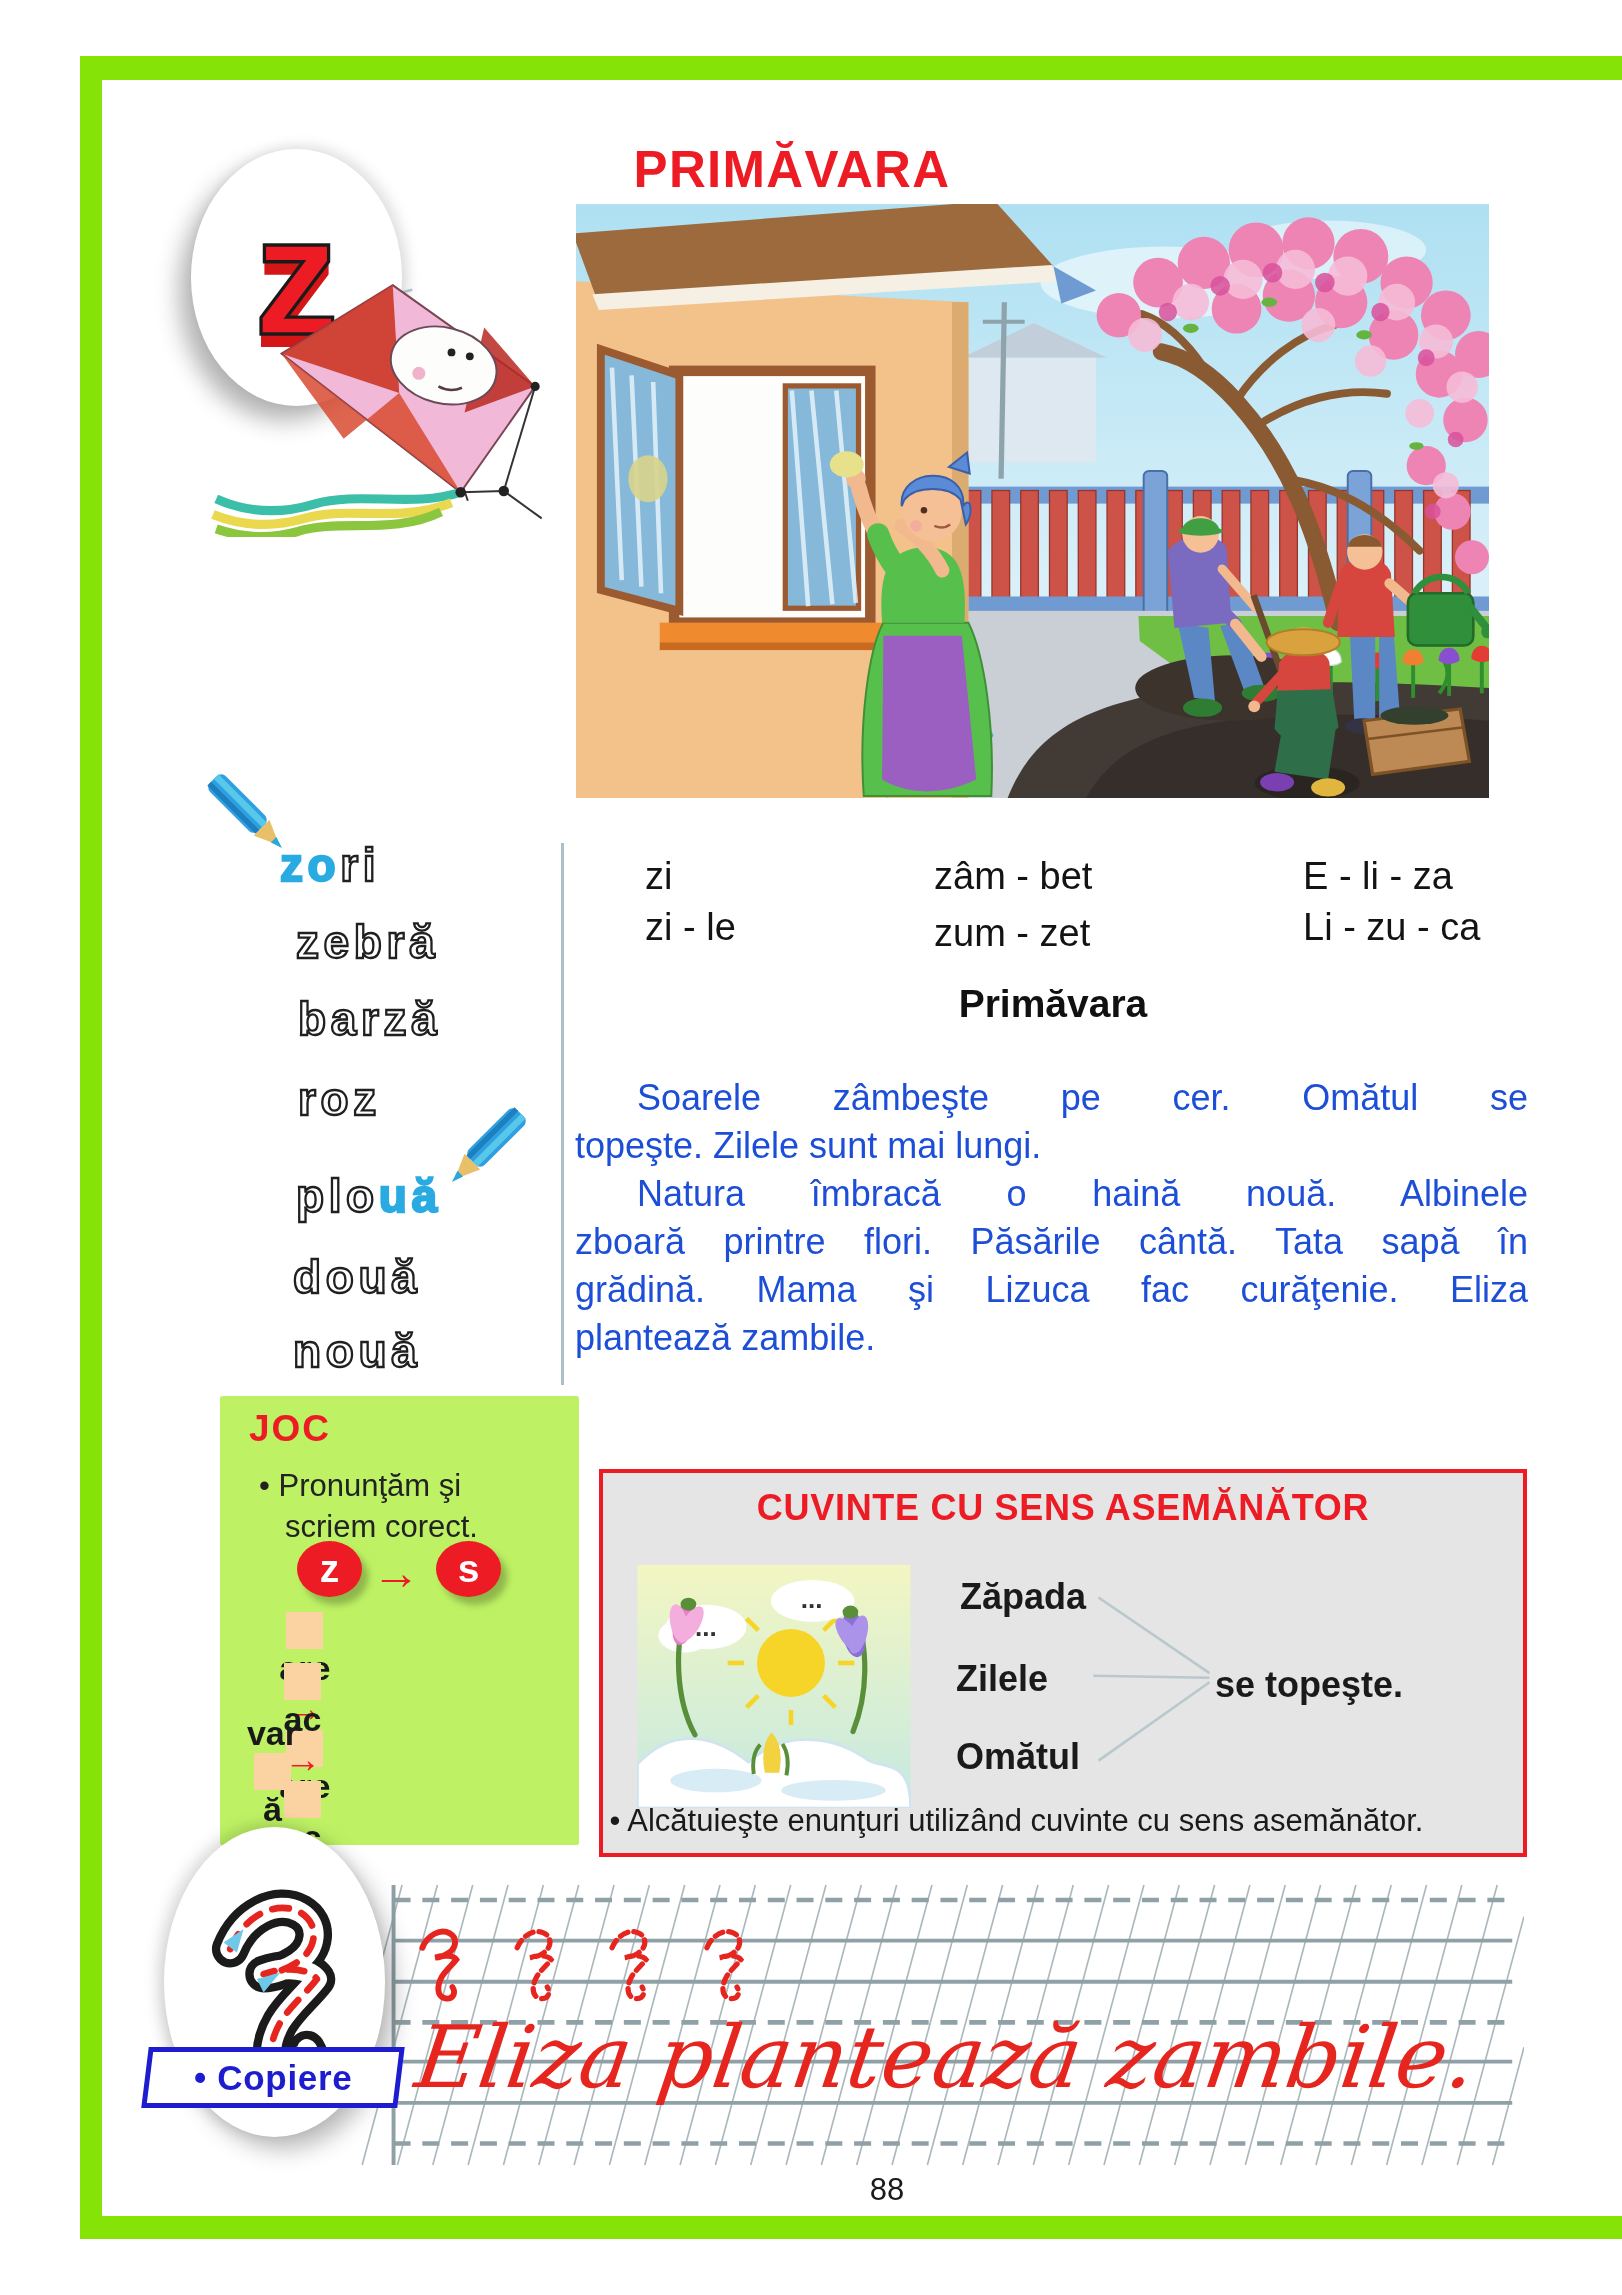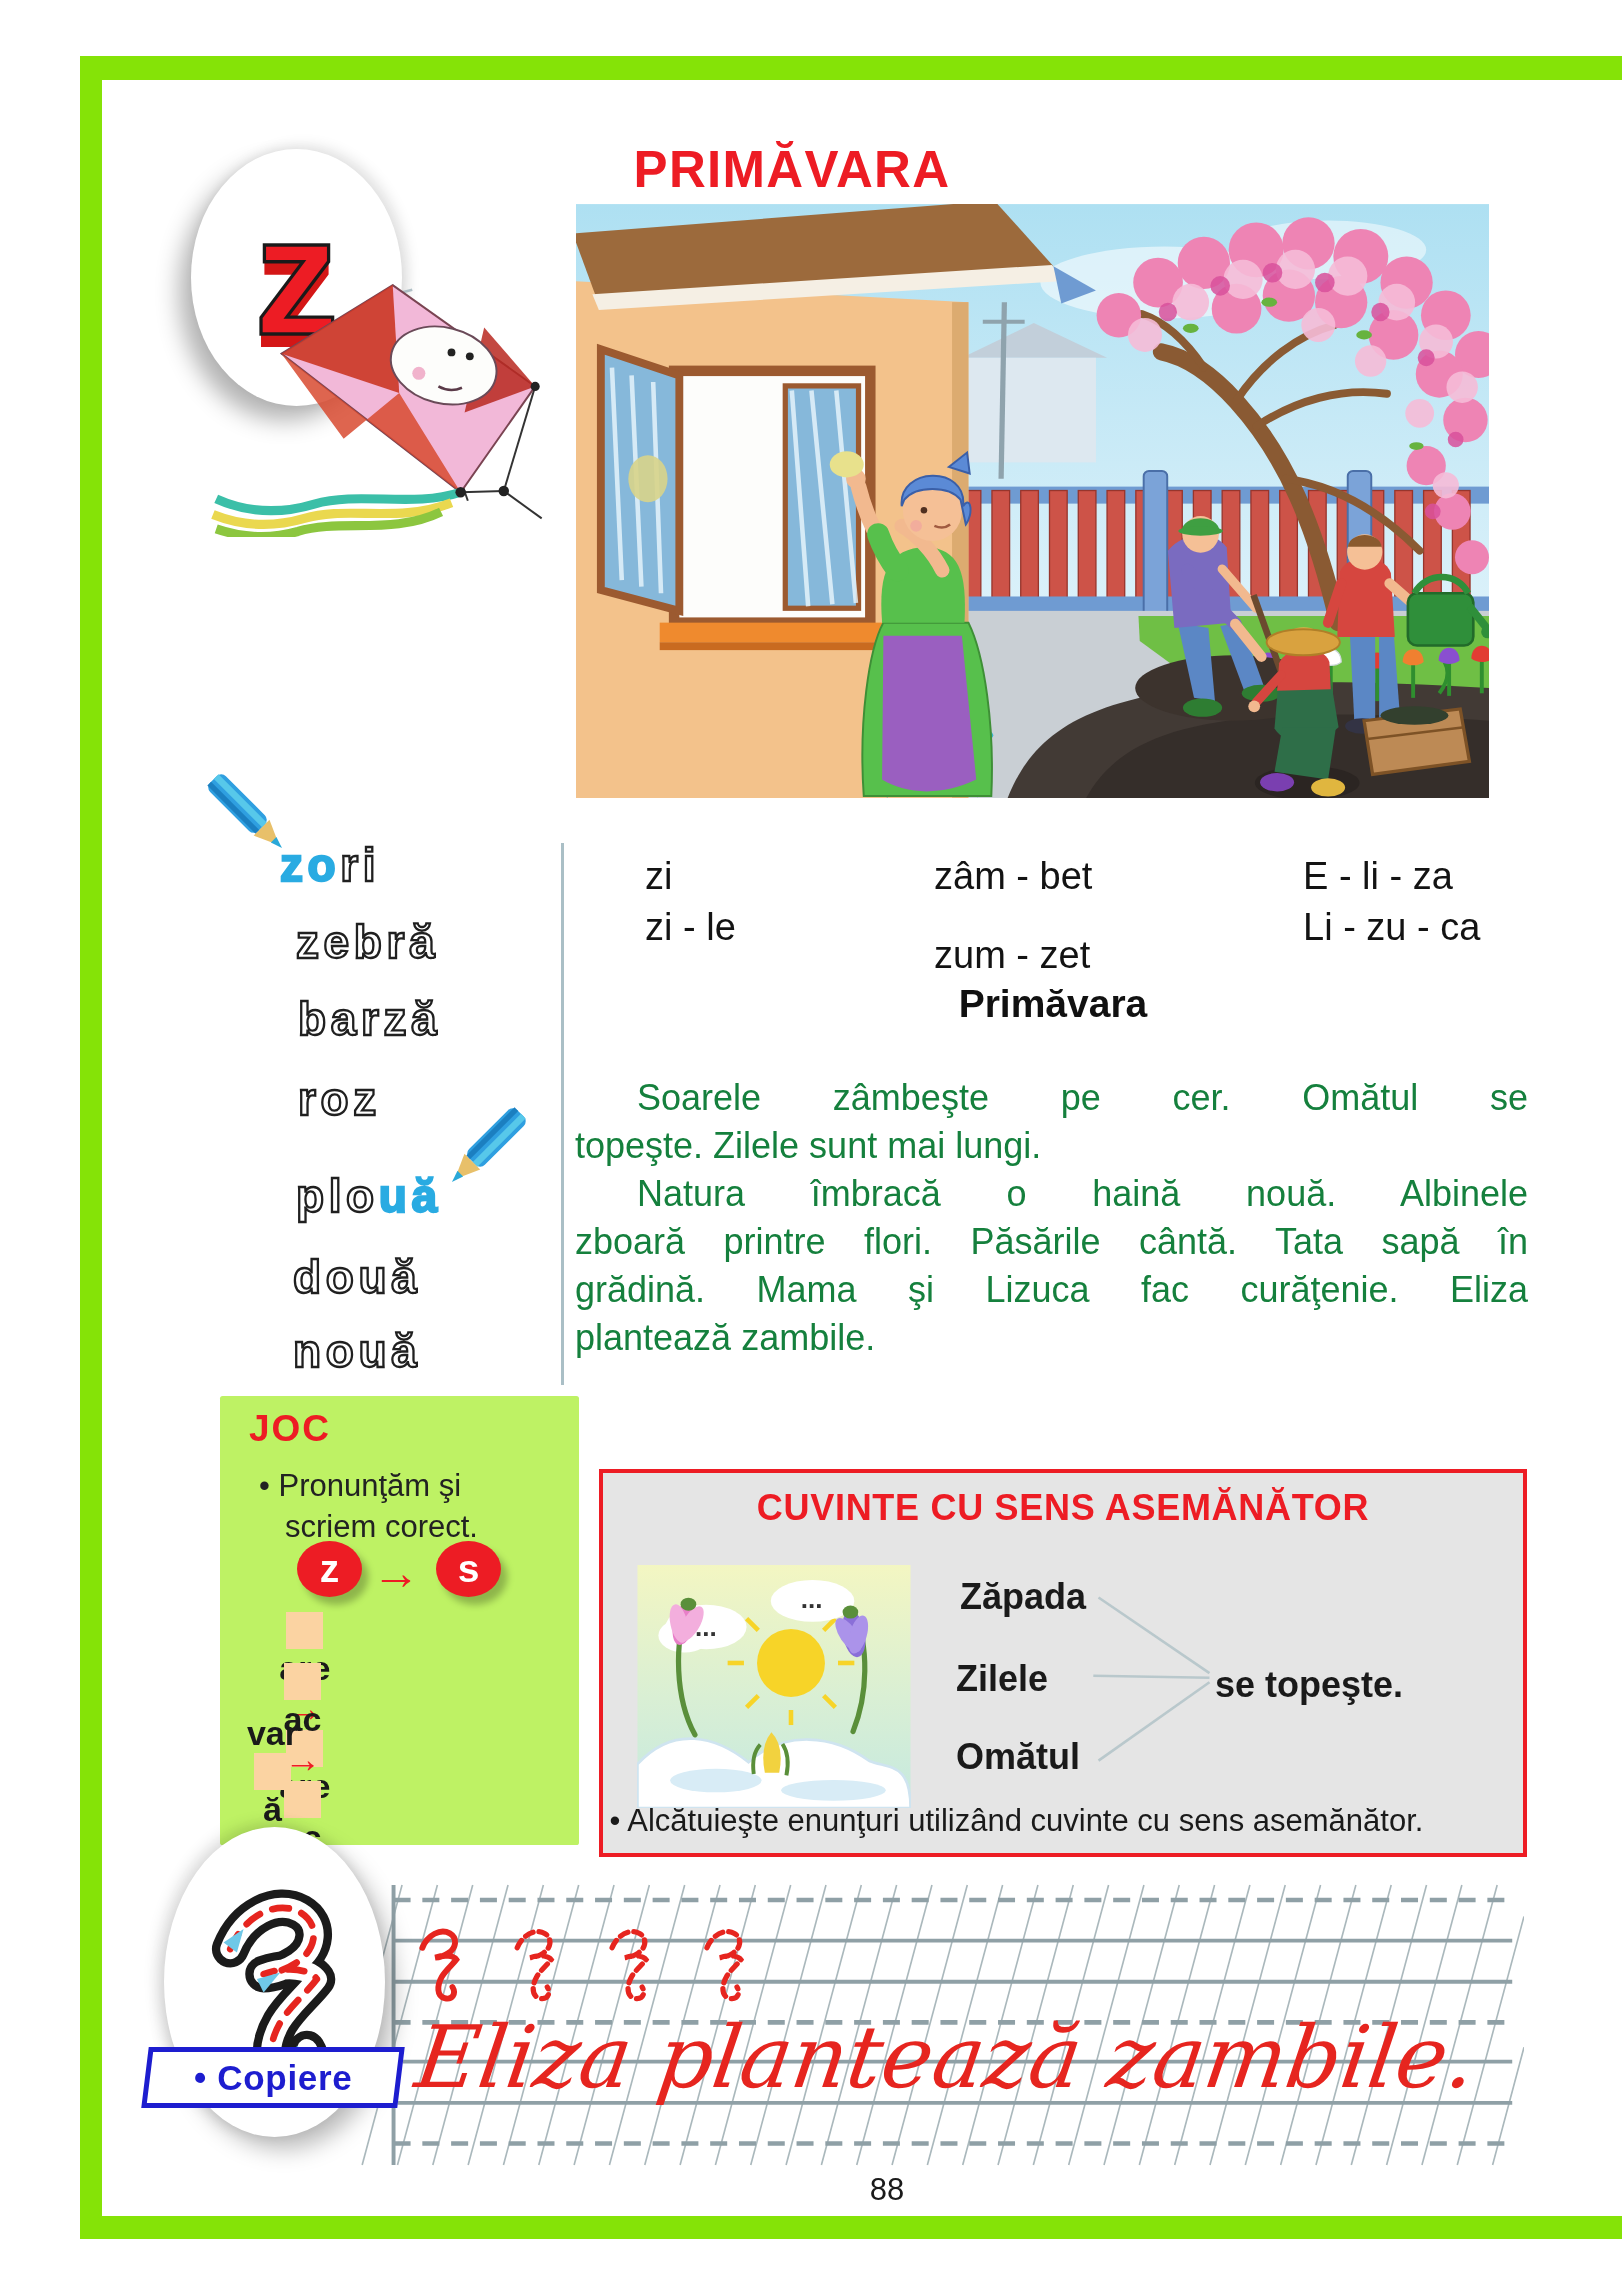--- a/index.html
+++ b/index.html
@@ -28,21 +28,21 @@
   .wl-word{position:absolute;font-size:46px;font-weight:bold;letter-spacing:4.6px;color:#ffffff;
      -webkit-text-stroke:2.3px #202020;white-space:pre;}
   .wl-blue{color:#29abe2;-webkit-text-stroke:2.3px #29abe2;}
   .divider{left:561px;top:843px;width:2.6px;height:542px;background:#aabfc6;}
 
   
   .syl{position:absolute;font-size:38px;font-weight:normal;white-space:pre;color:#131313;}
 
   
   .read-heading{left:883px;top:982px;width:340px;text-align:center;font-size:39px;font-weight:bold;}
-  .read-block{left:575px;top:1074px;width:953px;font-size:36px;line-height:48px;color:#15803d;}
+  .read-block{left:575px;top:1074px;width:953px;font-size:36px;line-height:48px;color:#1d4ed8;}
   .pline{white-space:nowrap;}
   .jst{text-align:justify;text-align-last:justify;white-space:normal;}
   .ind{text-indent:62px;}
 
   
   .joc-box{left:220px;top:1396px;width:359px;height:449px;background:#bef264;border-radius:2.6px;}
   .joc-title{left:29px;top:11.8px;font-size:37px;font-weight:bold;color:#ed1c24;letter-spacing:2px;position:absolute;}
   .joc-i1{left:39px;top:72px;position:absolute;font-size:31px;color:#222;}
   .joc-i2{left:65px;top:113px;position:absolute;font-size:31px;color:#222;}
   .joc-oval{position:absolute;width:65px;height:56px;border-radius:50%;background:#ed1c24;color:#fff;
@@ -355,21 +355,21 @@
   <div class="wl-word" style="left:298px;top:1072px"><span>roz</span><span class="wl-blue"></span><span></span></div>
   <div class="wl-word" style="left:296px;top:1169px"><span>plo</span><span class="wl-blue">uă</span><span></span></div>
   <div class="wl-word" style="left:293px;top:1250px"><span>două</span><span class="wl-blue"></span><span></span></div>
   <div class="wl-word" style="left:293px;top:1324px"><span>nouă</span><span class="wl-blue"></span><span></span></div>
 
   <div class="abs divider"></div>
 
   <div class="syl" style="left:645px;top:855px">zi</div>
   <div class="syl" style="left:645px;top:906px">zi - le</div>
   <div class="syl" style="left:934px;top:855px">zâm - bet</div>
-  <div class="syl" style="left:934px;top:934px">zum - zet</div>
+  <div class="syl" style="left:934px;top:912px">zum - zet</div>
   <div class="syl" style="left:1303px;top:855px">E - li - za</div>
   <div class="syl" style="left:1303px;top:906px">Li - zu - ca</div>
 
   <div class="abs read-heading">Primăvara</div>
   <div class="abs read-block">
     <div class="pline jst ind">Soarele zâmbeşte pe cer. Omătul se</div>
     <div class="pline">topeşte. Zilele sunt mai lungi.</div>
     <div class="pline jst ind">Natura îmbracă o haină nouă. Albinele</div>
     <div class="pline jst">zboară printre flori. Păsările cântă. Tata sapă în</div>
     <div class="pline jst">grădină. Mama şi Lizuca fac curăţenie. Eliza</div>

